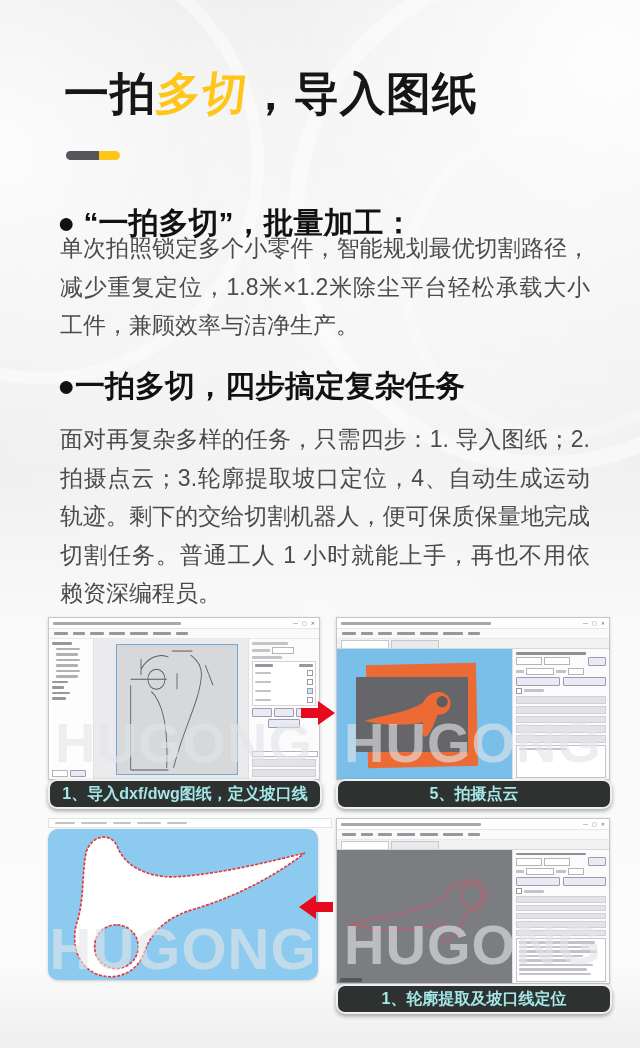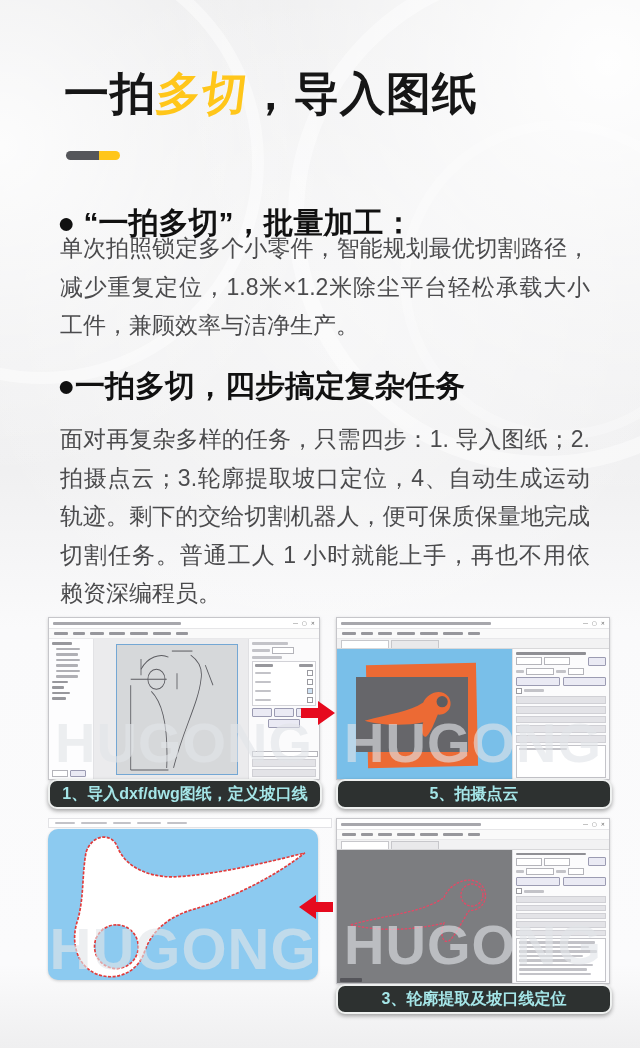--- a/index.html
+++ b/index.html
@@ -312,21 +312,21 @@
           <div class="lskel" style="width:64px;height:2.5px;"></div>
           <div class="lskel" style="width:52px;height:2.5px;"></div>
           <div class="lskel" style="width:74px;height:2.5px;"></div>
           <div class="lskel" style="width:68px;height:2.5px;"></div>
           <div class="lskel" style="width:72px;height:2.5px;"></div>
         </div>
       </div>
     </div>
     <div class="wm">HUGONG</div>
   </div>
-  <div class="label" style="left:336px;top:984px;width:272px;">3、轮廓提取及坡口线定位</div>
+  <div class="label" style="left:336px;top:984px;width:272px;">1、轮廓提取及坡口线定位</div>
 
   <svg class="arrow" style="left:299px;top:893px;" width="34" height="28" viewBox="0 0 34 28">
     <polygon points="34,9 17,9 17,2 0,14 17,26 17,19 34,19" fill="#e60a1e"></polygon>
   </svg>
 
   <div style="position:absolute;left:48px;top:818px;width:270px;height:8px;background:#fff;border:1px solid #e3e3e6;display:flex;gap:6px;align-items:center;padding:0 6px;">
     <div class="lskel" style="width:20px;height:2.5px;"></div>
       <div class="lskel" style="width:26px;height:2.5px;"></div>
     <div class="lskel" style="width:18px;height:2.5px;"></div>
       <div class="lskel" style="width:24px;height:2.5px;"></div>

